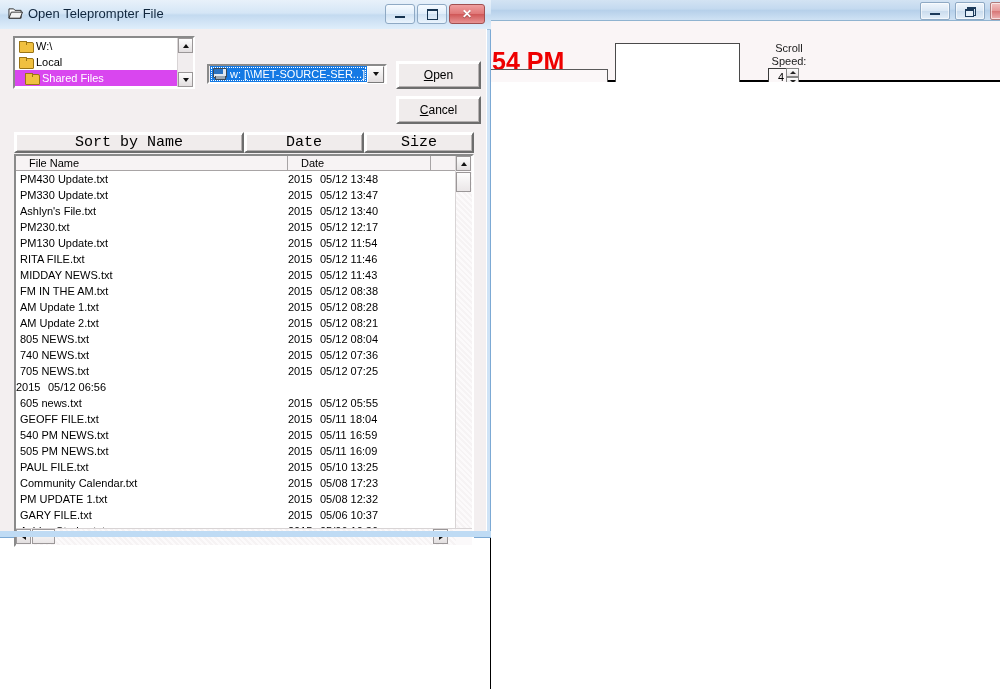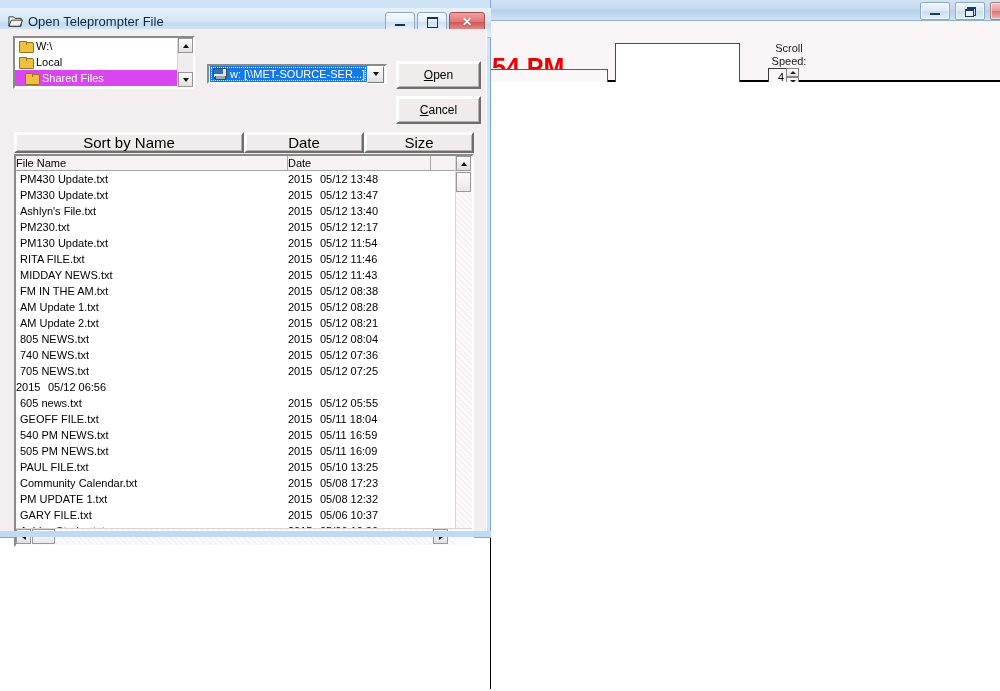--- a/index.html
+++ b/index.html
@@ -74,21 +74,21 @@
   #bg-toolbar {
     position: absolute;
     left: 0; top: 21px;
     width: 1000px;
     height: 59px;
     background: #faf5f6;
     border-bottom: 2px solid #000000;
   }
   #bg-clock {
     position: absolute;
-    left: 492px; top: 32px;
+    left: 492px; top: 26px;
     font-family: "Liberation Sans", sans-serif;
     font-size: 25px;
     font-weight: bold;
     color: #ee0000;
     letter-spacing: 0px;
     white-space: nowrap;
   }
   #bg-clock-field {
     position: absolute;
     left: 490px; top: 48px;
@@ -206,21 +206,20 @@
     background: #cfe3f6;
     padding: 0 5px 5px 0;
   }
   #dlg-titlebar {
     position: absolute;
     left: 0; top: 0;
     width: 491px;
     height: 29px;
     background: linear-gradient(to bottom, #e8f1fa 0%, #d5e6f6 45%, #c3daf0 52%, #dfeefb 100%);
     border-bottom: 1px solid #9ec0dd;
-    margin-top: 8px;
   }
   #dlg-icon {
     position: absolute;
     left: 8px; top: 7px;
     width: 15px; height: 14px;
   }
   #dlg-title {
     position: absolute;
     left: 28px; top: 6px;
     font-size: 13px;
@@ -427,21 +426,21 @@
 
   
   .sort-btn {
     position: absolute;
     top: 103px;
     height: 21px;
     background: #f0ecec;
     border: 2px solid;
     border-color: #ffffff #6d6d6d #6d6d6d #ffffff;
     box-sizing: border-box;
-    font-family: Liberation Sans, sans-serif;
+    font-family: Liberation Mono, monospace;
     font-size: 15px;
     color: #000;
     display: flex;
     align-items: center;
     justify-content: center;
     box-shadow: inset 1px 1px 0 #ffffff, inset -1px -1px 0 #b4b0b0;
   }
   #sort-name { left: 14px; width: 230px; }
   #sort-date { left: 244px; width: 120px; }
   #sort-size { left: 364px; width: 110px; }
@@ -464,21 +463,21 @@
     width: 456px;
     height: 15px;
     background: #f3eff0;
     display: flex;
     border-bottom: 1px solid #a8a4a5;
     box-sizing: border-box;
   }
   .fh-cell {
     font-size: 11px;
     color: #000;
-    padding-left: 0;
+    padding-left: 13px;
     line-height: 14px;
     border-right: 1px solid #a8a4a5;
     box-sizing: border-box;
     background: #f7f3f4;
   }
   #fh-name { width: 272px; }
   #fh-date { width: 143px; }
   #fh-blank { width: 26px; border-right: none; }
   #file-rows {
     position: absolute;

